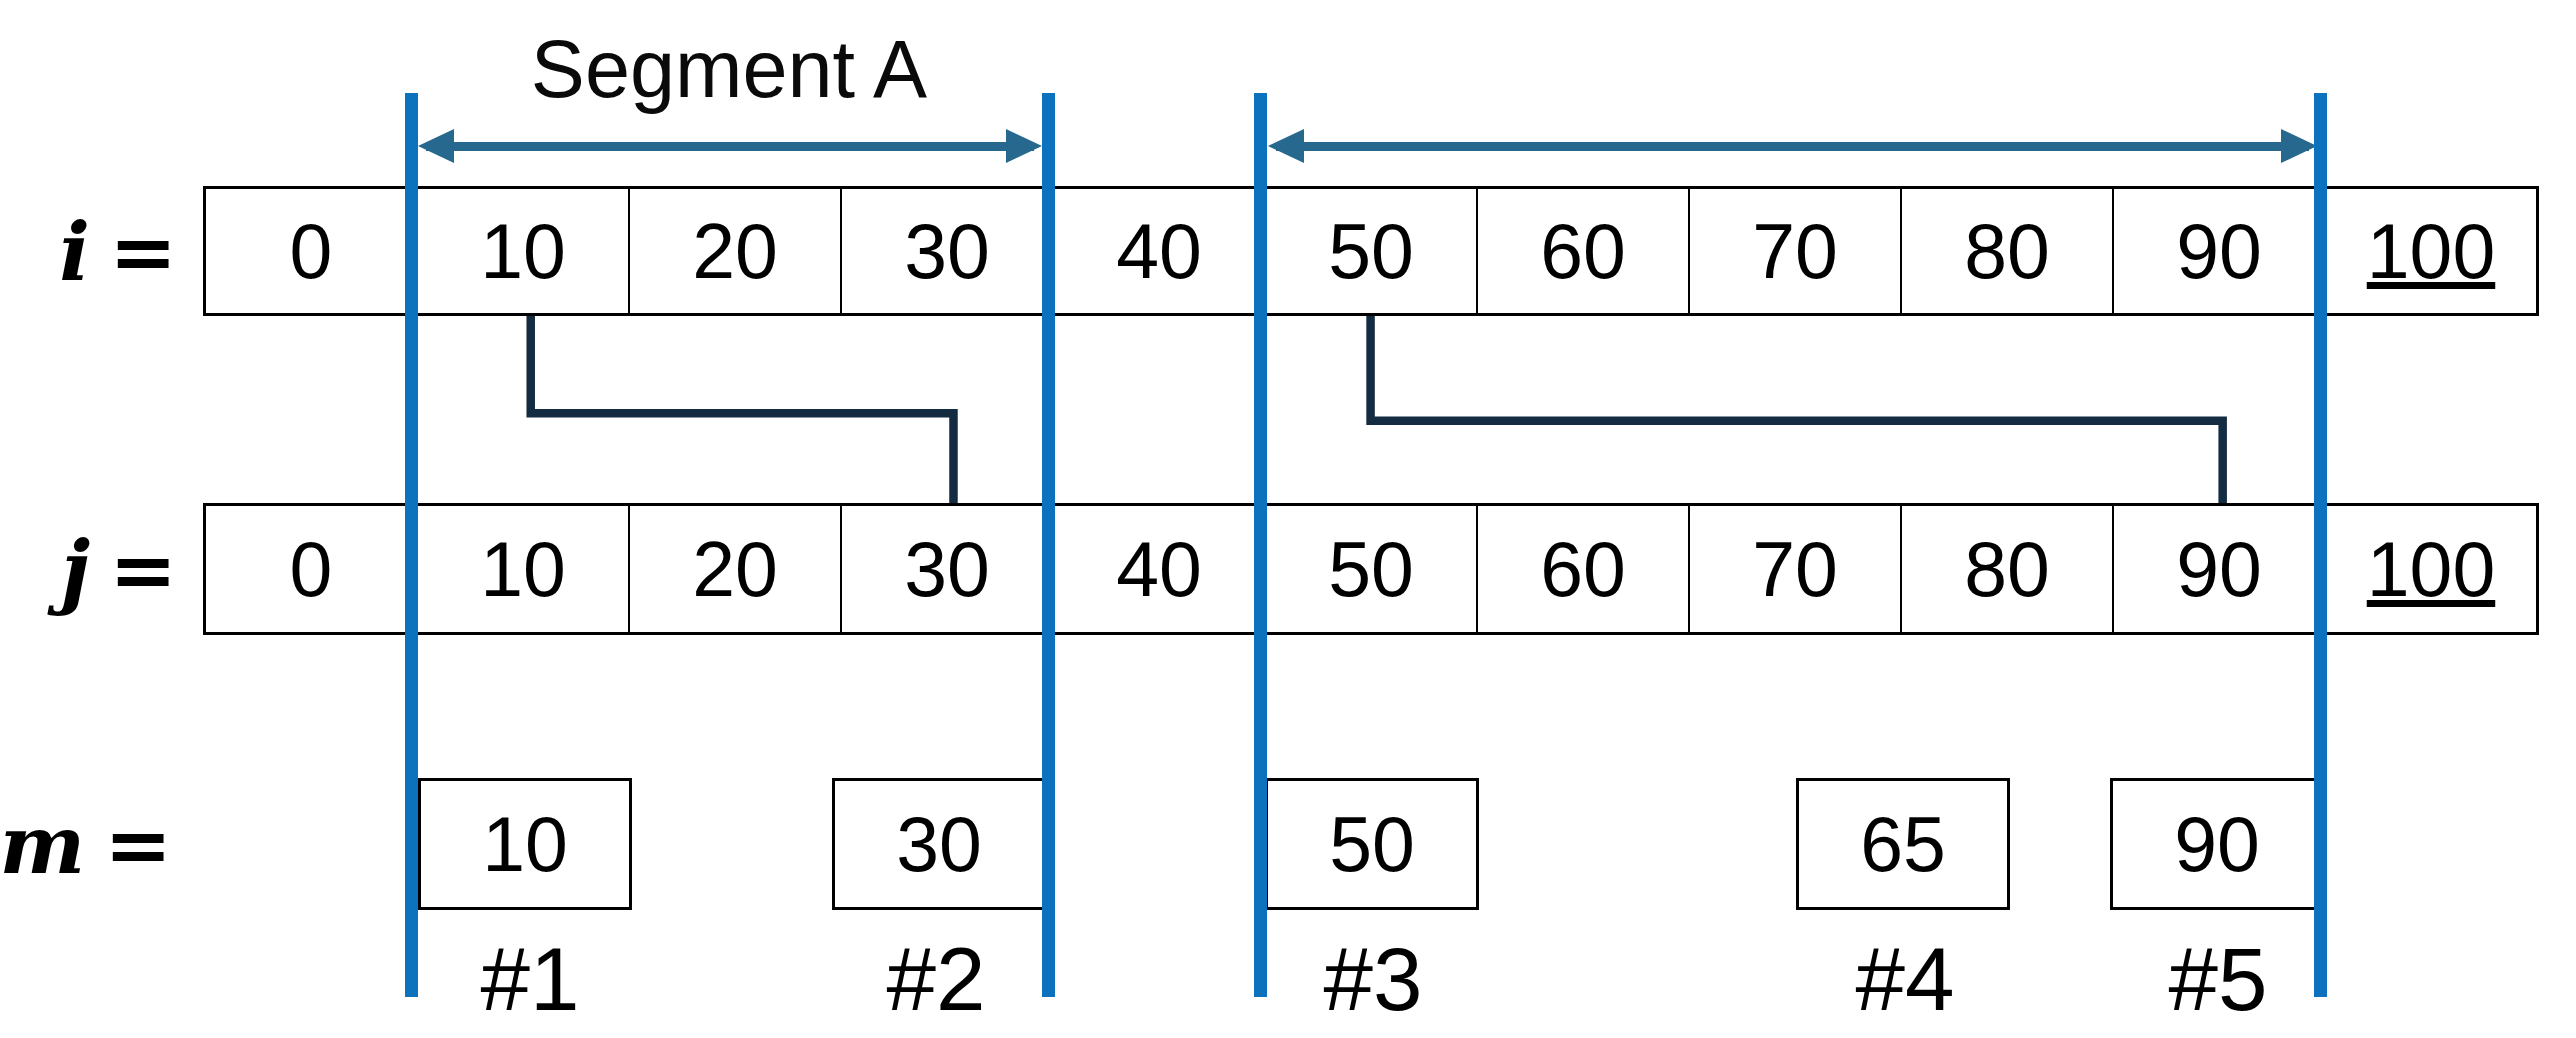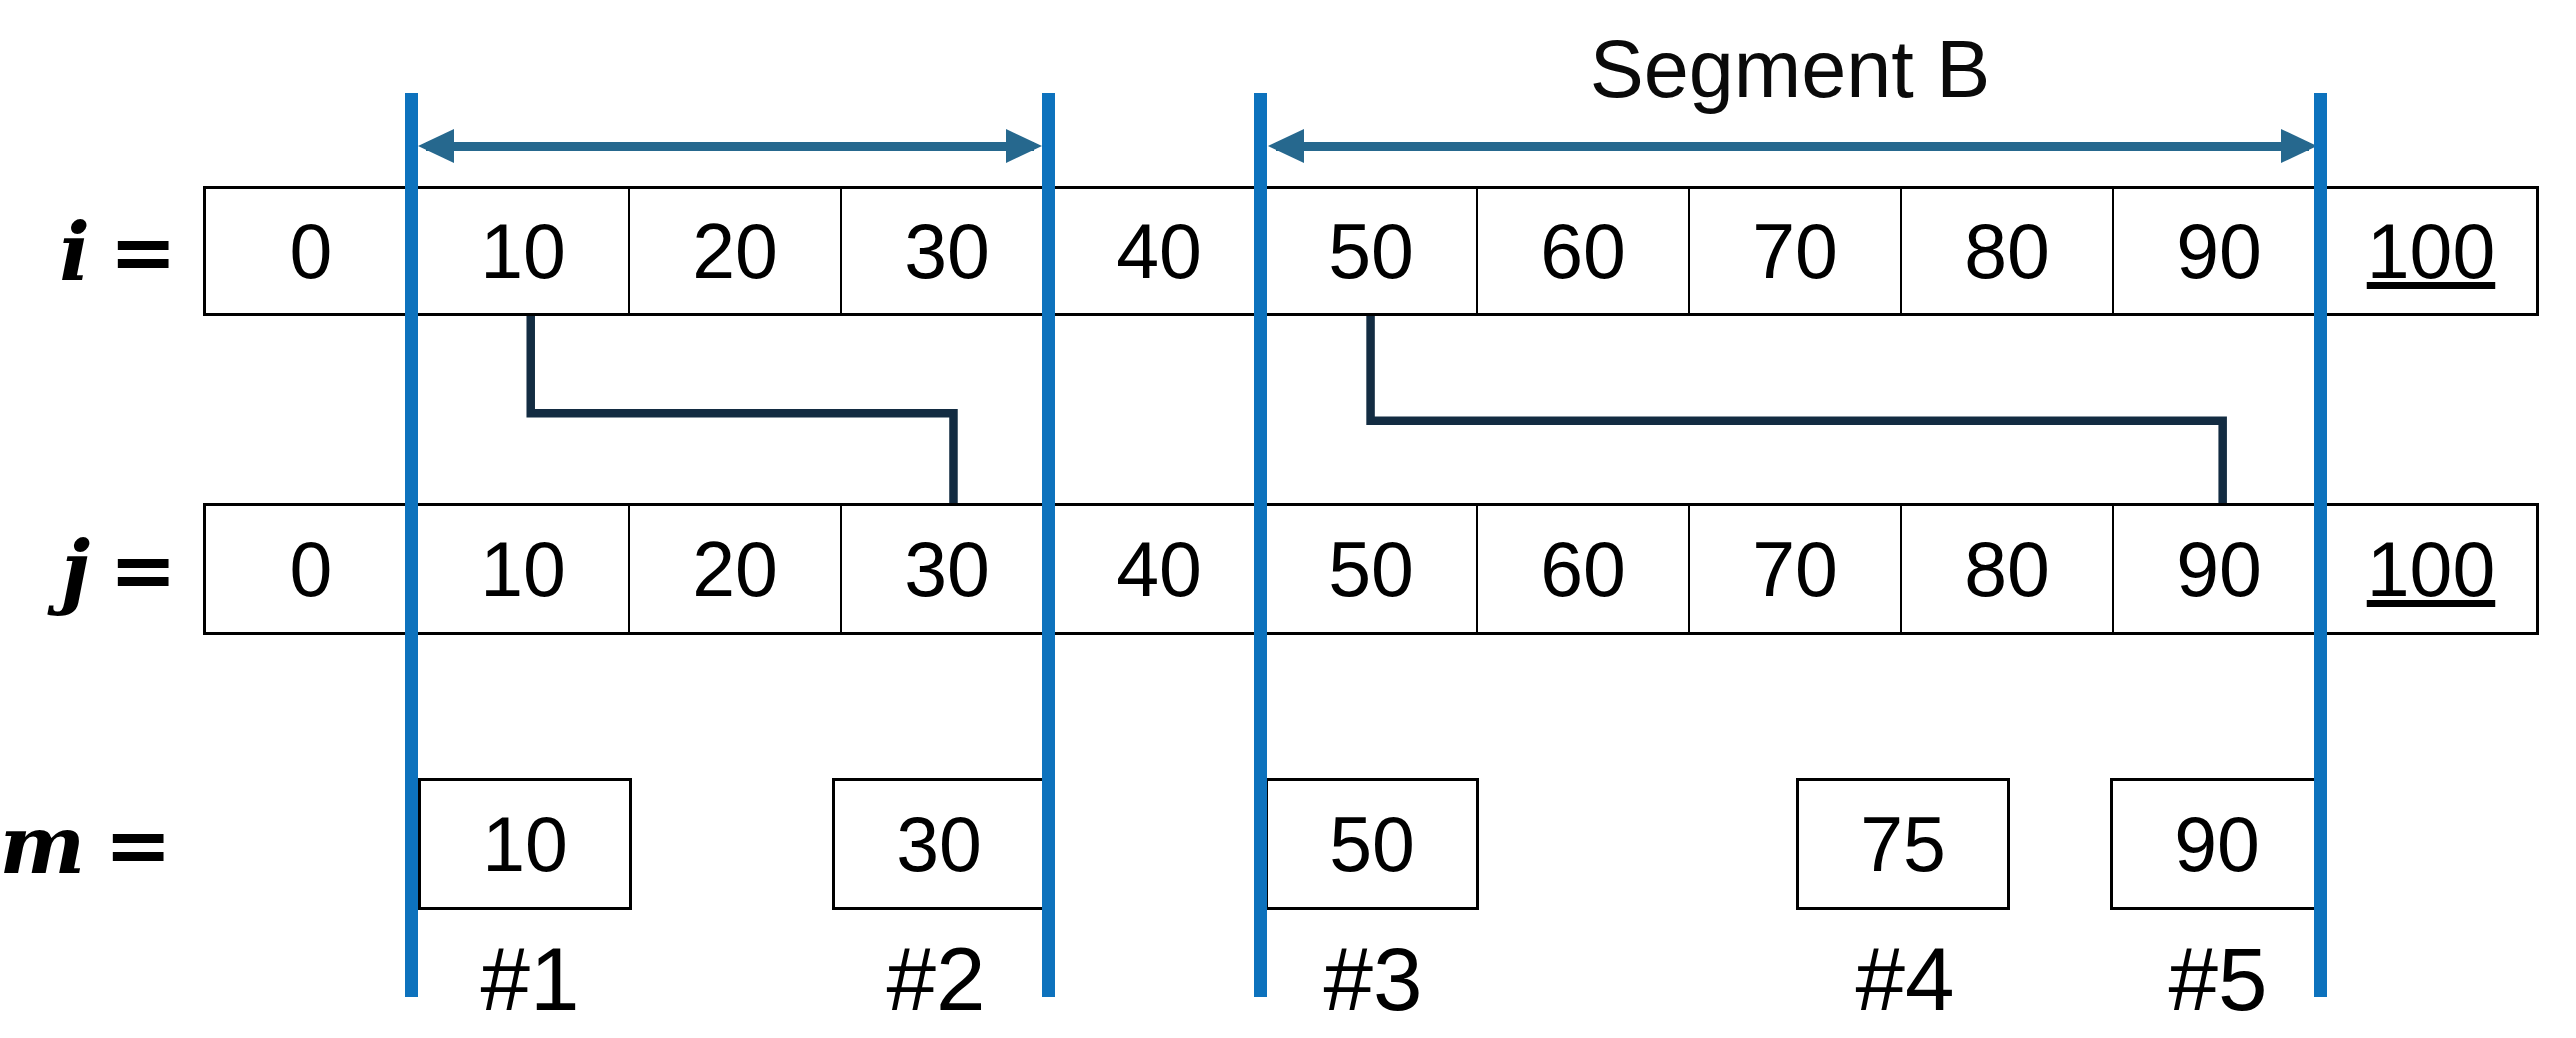--- a/index.html
+++ b/index.html
@@ -91,21 +91,21 @@
   svg.connectors { position:absolute; left:0; top:0; z-index:1; }
   svg.connectors polyline {
     fill:none; stroke:var(--connector-navy); stroke-width:9px;
   }
 </style>
 </head>
 <body>
 
 <div class="canvas">
 
-  <div class="seg-label b">Segment B</div>
+  <div class="seg-label a">Segment A</div>
 
   <div class="arrow a">
     <span class="shaft"></span>
   </div>
   <div class="arrow b">
     <span class="shaft"></span>
   </div>
 
   <svg class="connectors" width="2576" height="1038" viewBox="0 0 2729 1100">
     <polyline points="562,335 562,438 1010,438 1010,533"></polyline>
@@ -152,21 +152,21 @@
     <span class="var">m</span>
     <span class="eq">=</span>
   </div>
   <div id="m-layer">
       <div class="mbox" style="left: 418px;">10</div>
       <div class="mtag" style="left: 530px;">#1</div>
       <div class="mbox" style="left: 832px;">30</div>
       <div class="mtag" style="left: 936px;">#2</div>
       <div class="mbox" style="left: 1265px;">50</div>
       <div class="mtag" style="left: 1373px;">#3</div>
-      <div class="mbox" style="left: 1796px;">75</div>
+      <div class="mbox" style="left: 1796px;">65</div>
       <div class="mtag" style="left: 1905px;">#4</div>
       <div class="mbox" style="left: 2110px;">90</div>
       <div class="mtag" style="left: 2218px;">#5</div>
     </div>
 
   <div id="vlines">
       <div class="vline" style="left: 405px;"></div>
       <div class="vline" style="left: 1042px;"></div>
       <div class="vline" style="left: 1254px;"></div>
       <div class="vline" style="left: 2314px;"></div>

